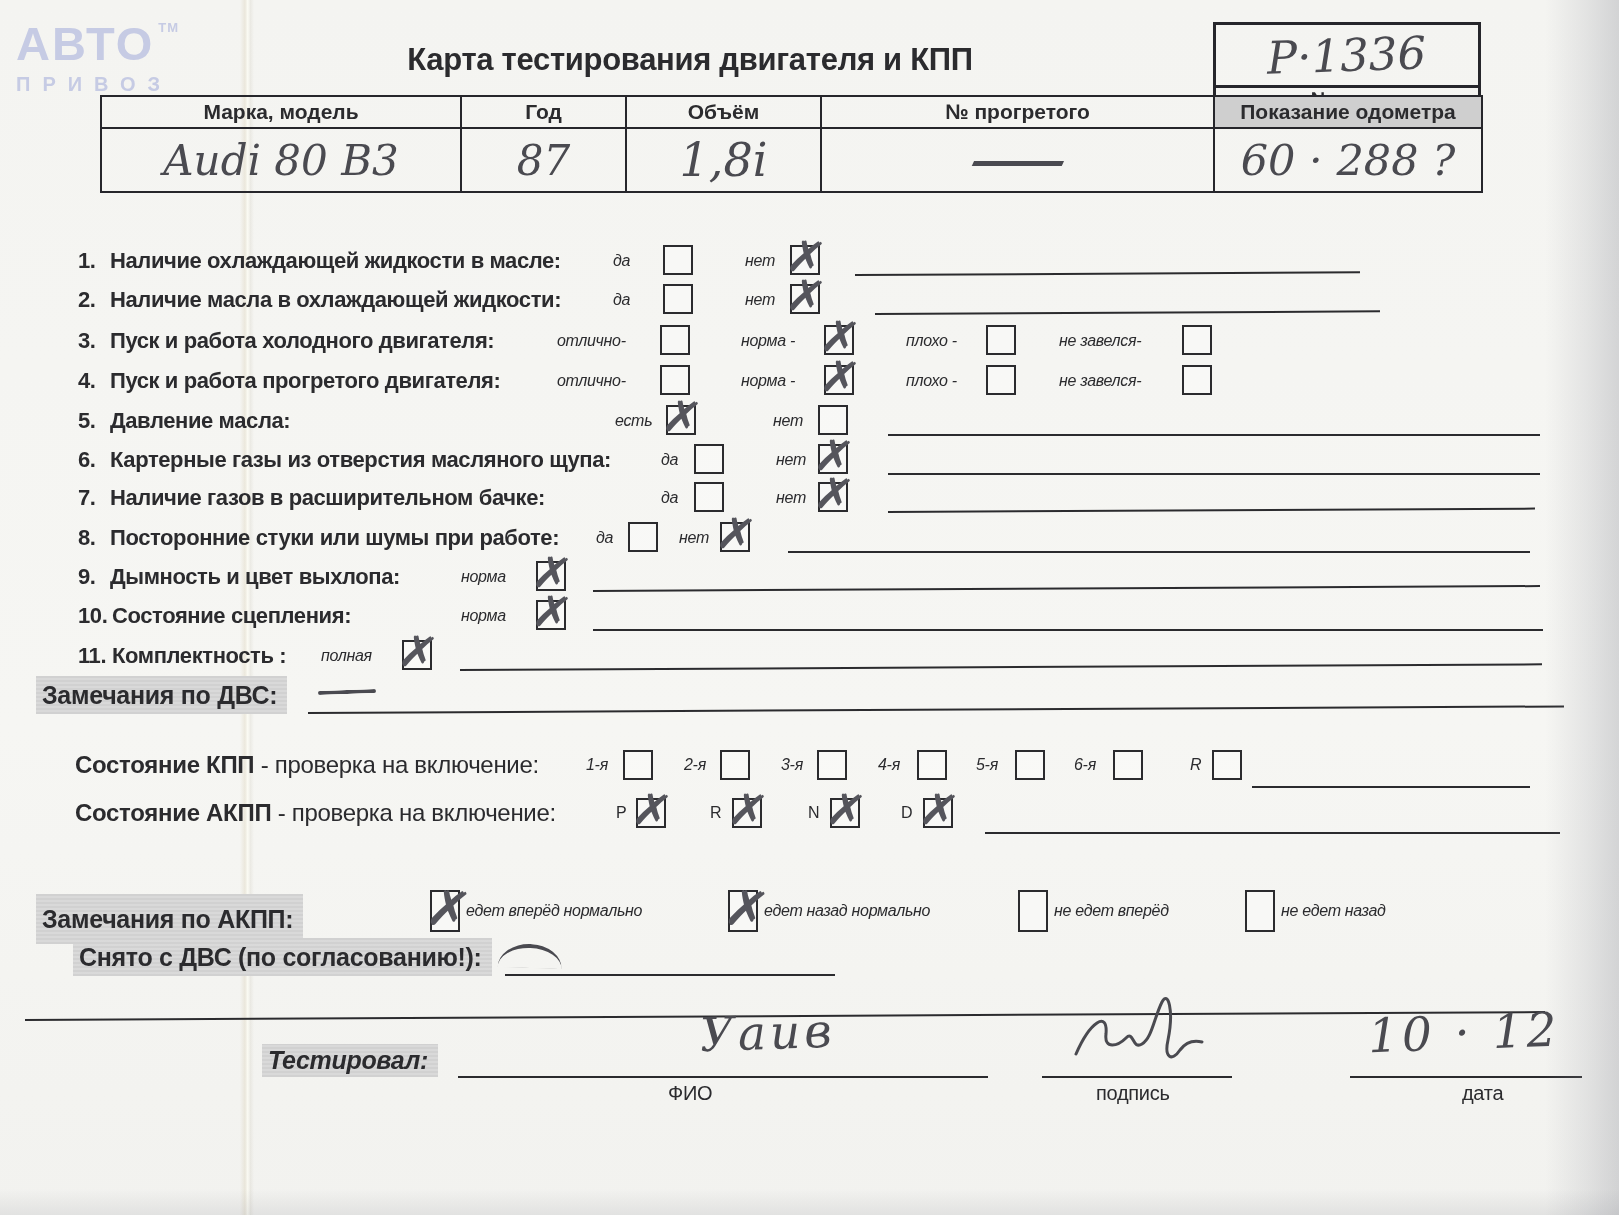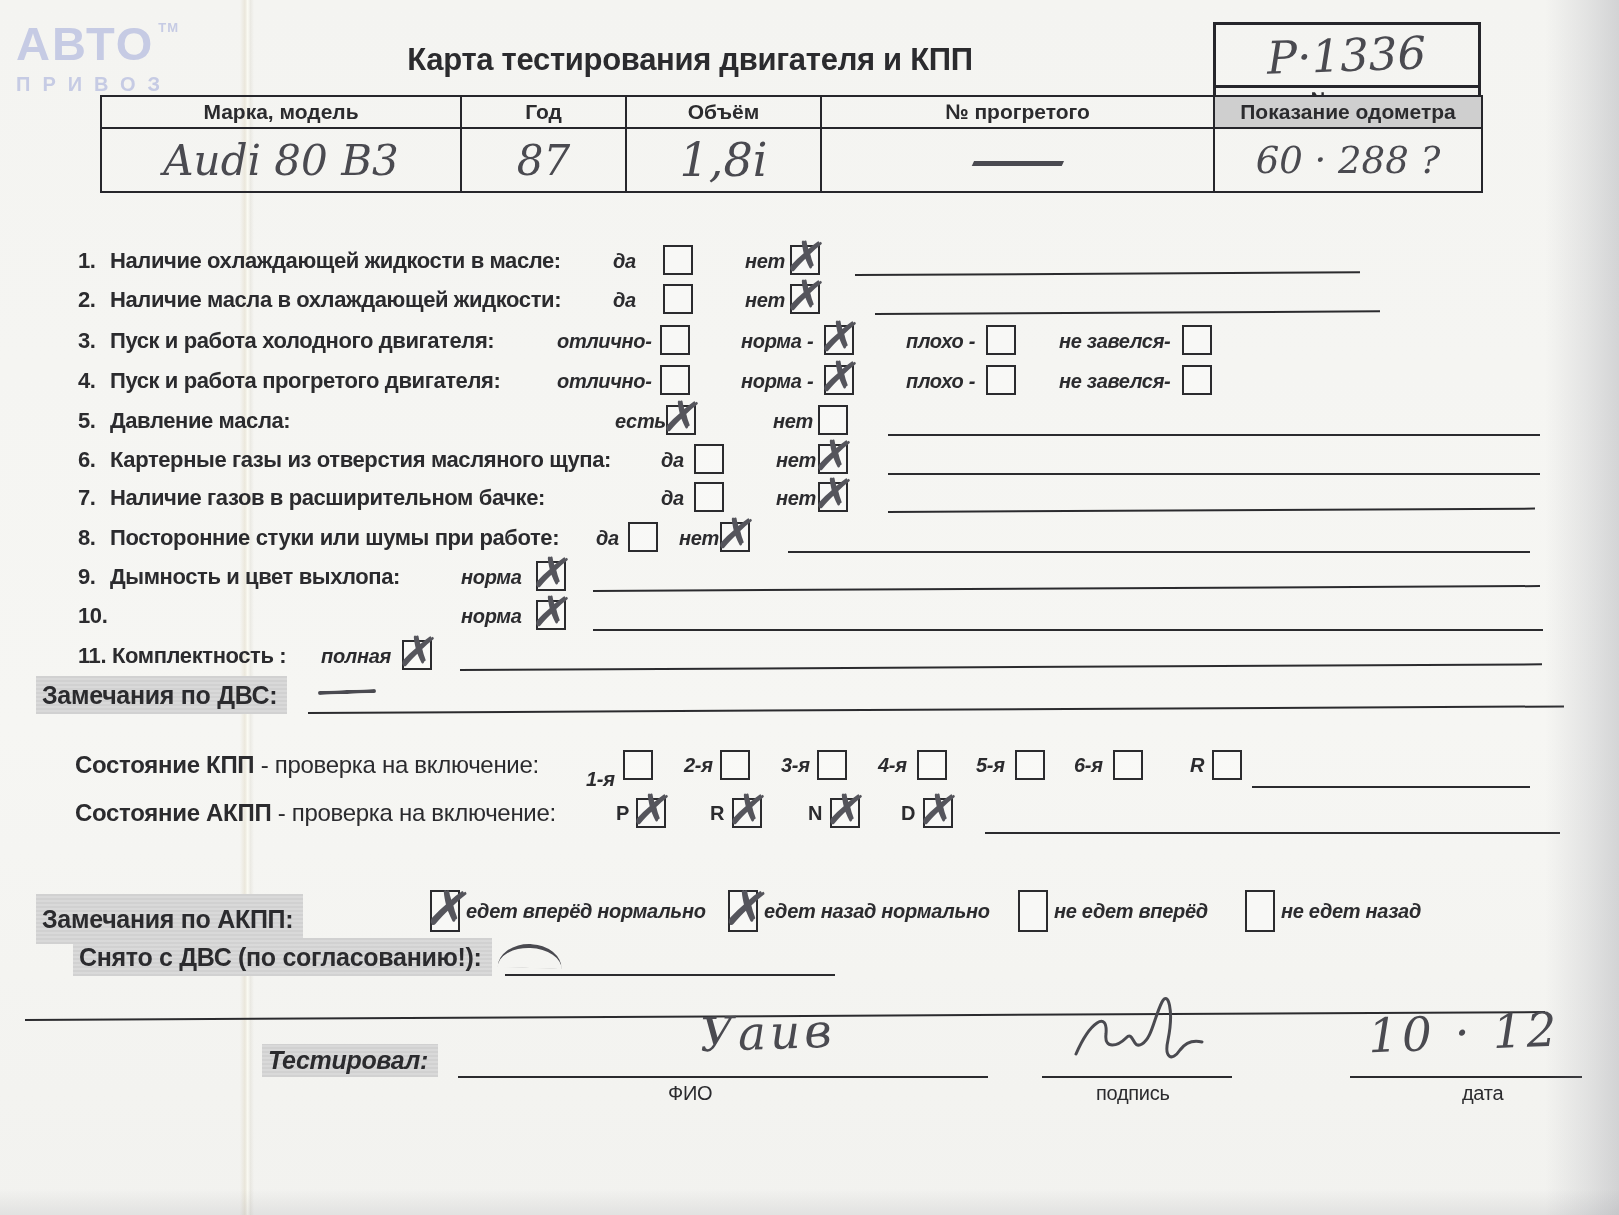--- a/index.html
+++ b/index.html
@@ -38,21 +38,21 @@
   table.vt tr.hd td{height:30px;font-weight:bold;font-size:21px;}
   table.vt tr.vl td{height:62px;}
   table.vt .shadecell{background:#cfcfcf;}
   table.vt .hw{font-size:42px;white-space:nowrap;}
   .dashval{display:inline-block;transform:scaleX(2.4);color:#4a4a50;font-weight:bold;}
 
   
   .row{position:absolute;left:0;width:1619px;height:34px;line-height:34px;font-size:22px;}
   .num{position:absolute;font-weight:bold;letter-spacing:-0.4px;}
   .qtext{position:absolute;font-weight:bold;letter-spacing:-0.4px;white-space:nowrap;}
-  .opt{position:absolute;font-style:italic;font-size:20px;letter-spacing:-0.3px;white-space:nowrap;font-weight:bold;}
+  .opt{position:absolute;font-style:italic;font-size:16px;letter-spacing:-0.3px;white-space:nowrap;}
   .cb{position:absolute;top:1px;width:30px;height:30px;border:2px solid #2b2b2e;box-sizing:border-box;background:rgba(255,255,255,0.35);}
   .cb.tall{height:42px;}
   .cb.checked::after{content:"\2717";position:absolute;left:-5px;top:-13px;font-size:46px;line-height:1;color:#55555c;
                      transform:rotate(10deg);font-family:"DejaVu Sans",sans-serif;}
   .cb.tall.checked::after{font-size:52px;top:-9px;}
   .ln{position:absolute;top:30px;height:0;border-top:2px solid #2b2b2e;}
   .tilt{transform:rotate(-0.3deg);transform-origin:left center;}
 
   .shade{background:repeating-linear-gradient(0deg,rgba(0,0,0,0.05) 0 2px,rgba(0,0,0,0.01) 2px 4px),#dcdcdc;padding:2px 10px 2px 6px;}
   .sec{position:absolute;font-weight:bold;font-size:25px;letter-spacing:-0.3px;white-space:nowrap;}
@@ -100,21 +100,21 @@
       <td>Год</td>
       <td>Объём</td>
       <td>№ прогретого</td>
       <td class="shadecell">Показание одометра</td>
     </tr>
     <tr class="vl">
       <td><span class="hw">Audi 80 B3</span></td>
       <td><span class="hw">87</span></td>
       <td><span class="hw" style="font-size:46px">1,8i</span></td>
       <td><span class="hw dashval">—</span></td>
-      <td><span class="hw" style="font-size:37px">60 · 288 ?</span></td>
+      <td><span class="hw" style="font-size:43px">60 · 288 ?</span></td>
     </tr>
   </tbody>
     </table>
 
   <div class="row" style="top:244px">
     <span class="num" style="left:78px">1.</span>
     <span class="qtext" style="left:110px">Наличие охлаждающей жидкости в масле:</span>
     <span class="opt" style="left:613px">да</span>
     <span class="cb" style="left:663px"></span>
     <span class="opt" style="left:745px">нет</span>
@@ -201,20 +201,21 @@
   <div class="row" style="top:560px">
     <span class="num" style="left:78px">9.</span>
     <span class="qtext" style="left:110px">Дымность и цвет выхлопа:</span>
     <span class="opt" style="left:461px">норма</span>
     <span class="cb checked" style="left:536px"></span>
     <span class="ln tilt" style="left:593px;width:947px"></span>
   </div>
 
   <div class="row" style="top:599px">
     <span class="num" style="left:78px">10.</span>
+    <span class="qtext" style="left:112px">Состояние сцепления:</span>
     <span class="opt" style="left:461px">норма</span>
     <span class="cb checked" style="left:536px"></span>
     <span class="ln" style="left:593px;width:950px"></span>
   </div>
 
   <div class="row" style="top:639px">
     <span class="num" style="left:78px">11.</span>
     <span class="qtext" style="left:112px">Комплектность :</span>
     <span class="opt" style="left:321px">полная</span>
     <span class="cb checked" style="left:402px"></span>
@@ -222,21 +223,21 @@
   </div>
 
   <div class="row" style="top:674px;height:42px">
     <span class="sec shade" style="left:36px;top:2px">Замечания по ДВС:</span>
     <span class="pen-dash" style="left:318px;top:16px;width:58px"></span>
     <span class="ln tilt" style="left:308px;width:1256px;top:38px"></span>
   </div>
 
   <div class="row" style="top:742px;height:48px">
     <span class="seclabel" style="left:75px;top:6px"><span class="b">Состояние КПП</span><span> - проверка на включение:</span></span>
-    <span class="opt" style="left:586px;top:20px">1-я</span>
+    <span class="opt" style="left:586px;top:6px">1-я</span>
     <span class="cb" style="left:623px;top:8px"></span>
     <span class="opt" style="left:684px;top:6px">2-я</span>
     <span class="cb" style="left:720px;top:8px"></span>
     <span class="opt" style="left:781px;top:6px">3-я</span>
     <span class="cb" style="left:817px;top:8px"></span>
     <span class="opt" style="left:878px;top:6px">4-я</span>
     <span class="cb" style="left:917px;top:8px"></span>
     <span class="opt" style="left:976px;top:6px">5-я</span>
     <span class="cb" style="left:1015px;top:8px"></span>
     <span class="opt" style="left:1074px;top:6px">6-я</span>

